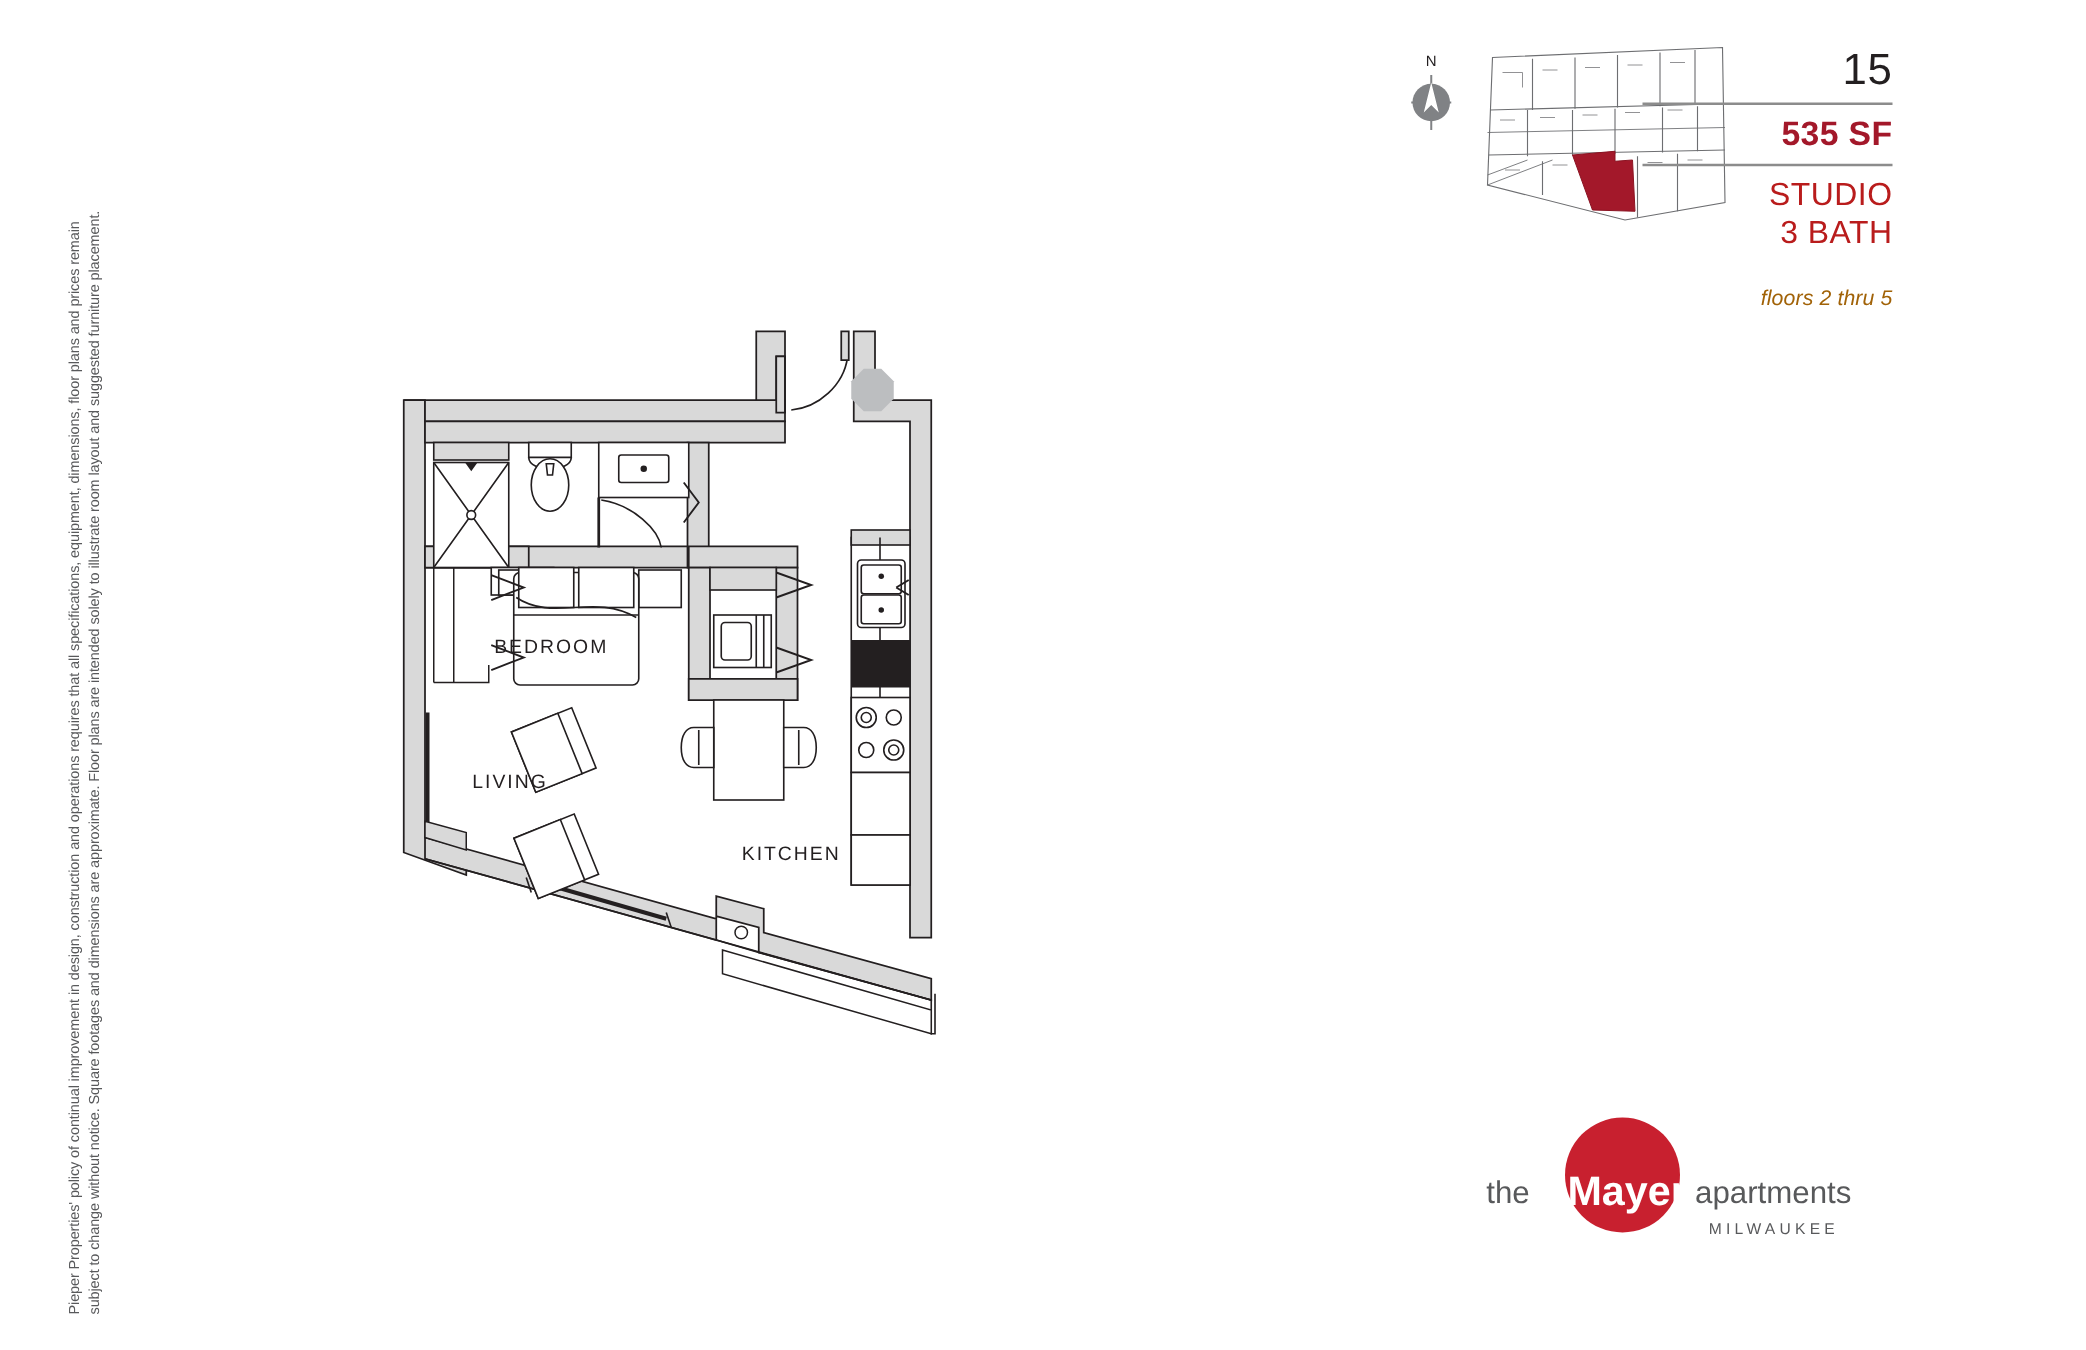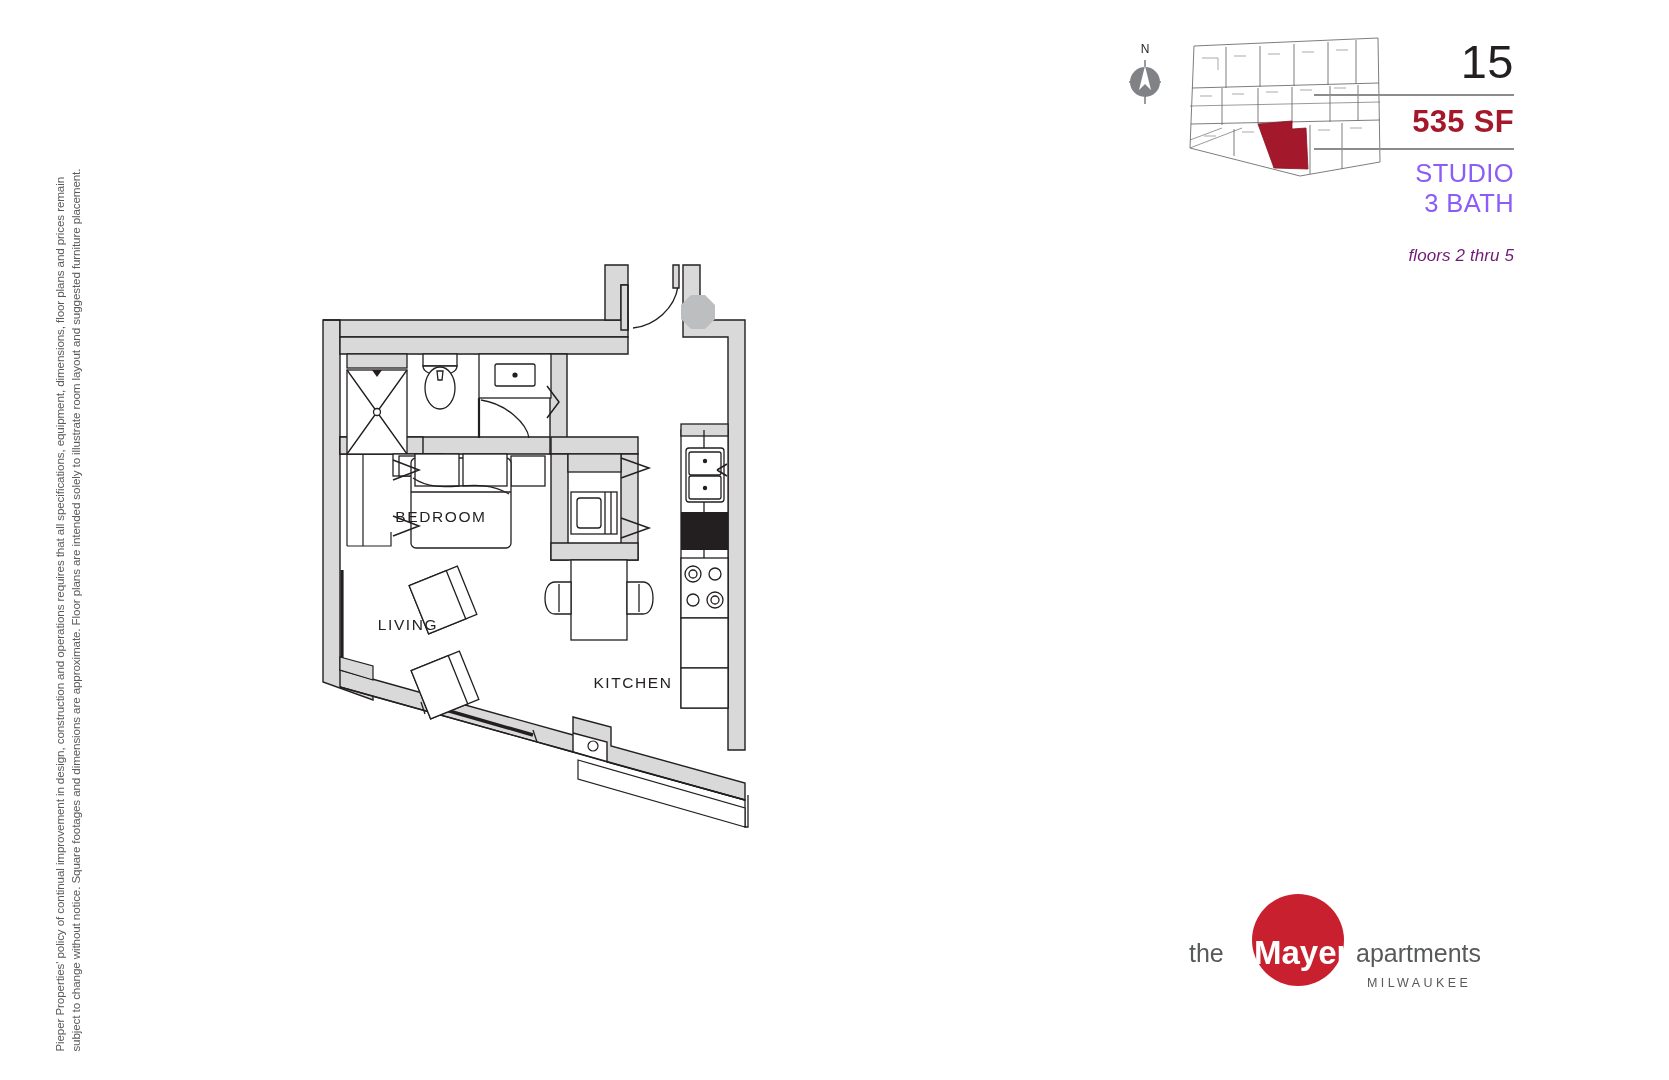--- a/index.html
+++ b/index.html
@@ -78,52 +78,52 @@
 
   
   #unit-info {
     position: absolute;
     right: 155px;
     top: 38px;
     width: 200px;
     text-align: right;
   }
   #unit-number {
-    font-size: 47px;
+    font-size: 35px;
     line-height: 1.02;
     font-weight: 300;
     letter-spacing: 0.5px;
     color: #231f20;
     font-family: "Liberation Sans", sans-serif;
   }
   .rule {
     height: 2px;
     background: #8c8c8c;
     margin: 8px 0 8px auto;
     width: 100%;
   }
   #unit-sf {
-    font-size: 31px;
+    font-size: 27px;
     font-weight: bold;
     color: #a3182a;
     letter-spacing: 0.3px;
     line-height: 1.15;
   }
   #unit-type, #unit-bath {
     font-size: 25.5px;
     font-weight: 300;
     letter-spacing: 0.4px;
     line-height: 1.18;
-    color: #8b5cf6;
+    color: #b91c1c;
   }
   #unit-floors {
     margin-top: 28px;
     font-size: 17px;
     font-style: italic;
-    color: #701a75;
+    color: #a16207;
     letter-spacing: 0.1px;
   }
 
   
   #logo {
     position: absolute;
     left: 1185px;
     top: 892px;
     width: 340px;
     height: 110px;

